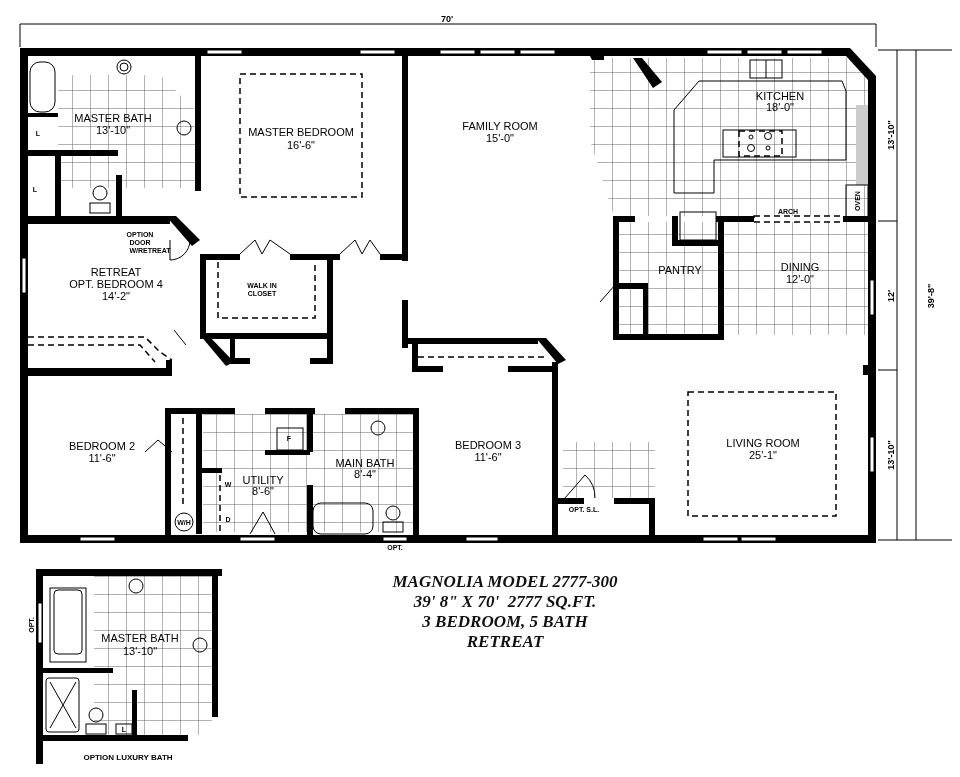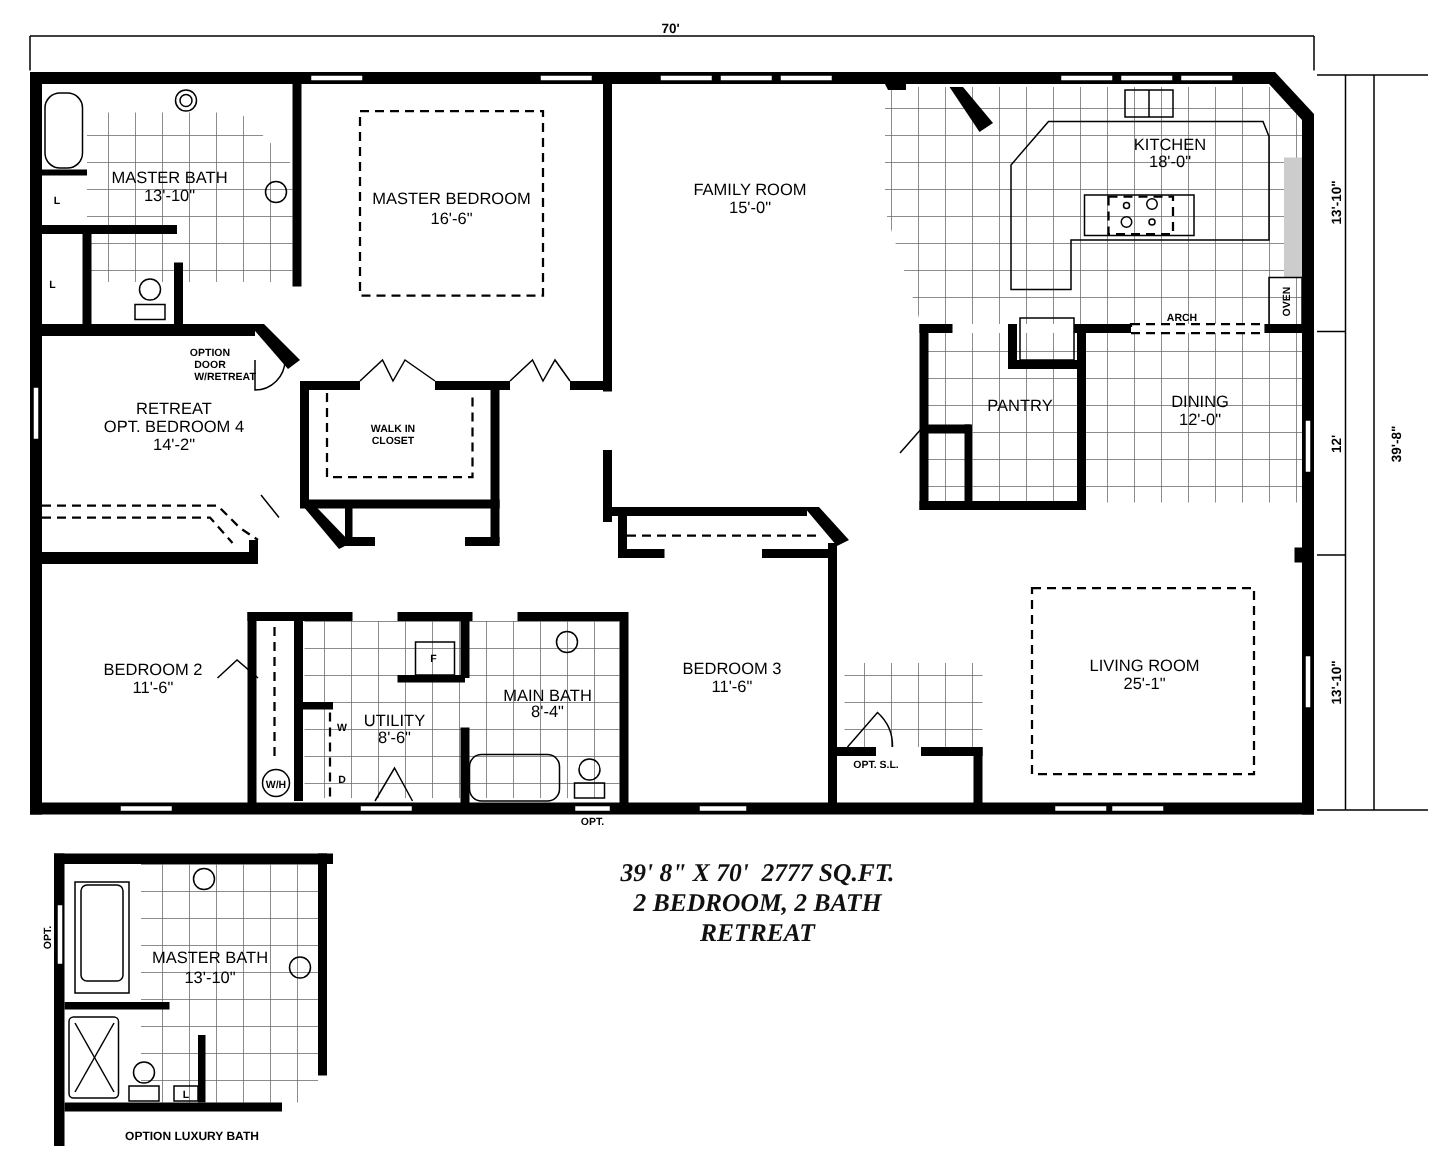--- a/index.html
+++ b/index.html
@@ -298,16 +298,17 @@
     <rect x="116" y="724" width="16" height="10" class="thin"></rect>
     <text transform="translate(34,625) rotate(-90)" class="lbl-sm">OPT.</text>
     <text x="140" y="642" class="lbl">MASTER BATH</text>
     <text x="140" y="655" class="lbl">13'-10"</text>
     <text x="124" y="732" class="lbl-sm">L</text>
     <text x="128" y="760" class="lbl-sm" style="font-size:8px">OPTION LUXURY BATH</text>
   </g>
 </svg>
 
 <div class="title-block">
+  <div class="title-line">MAGNOLIA MODEL 2777-300</div>
   <div class="title-line">39' 8" X 70'  2777 SQ.FT.</div>
-  <div class="title-line">2 BEDROOM, 2 BATH</div>
+  <div class="title-line">3 BEDROOM, 5 BATH</div>
   <div class="title-line">RETREAT</div>
 </div>
 
 </body></html>

